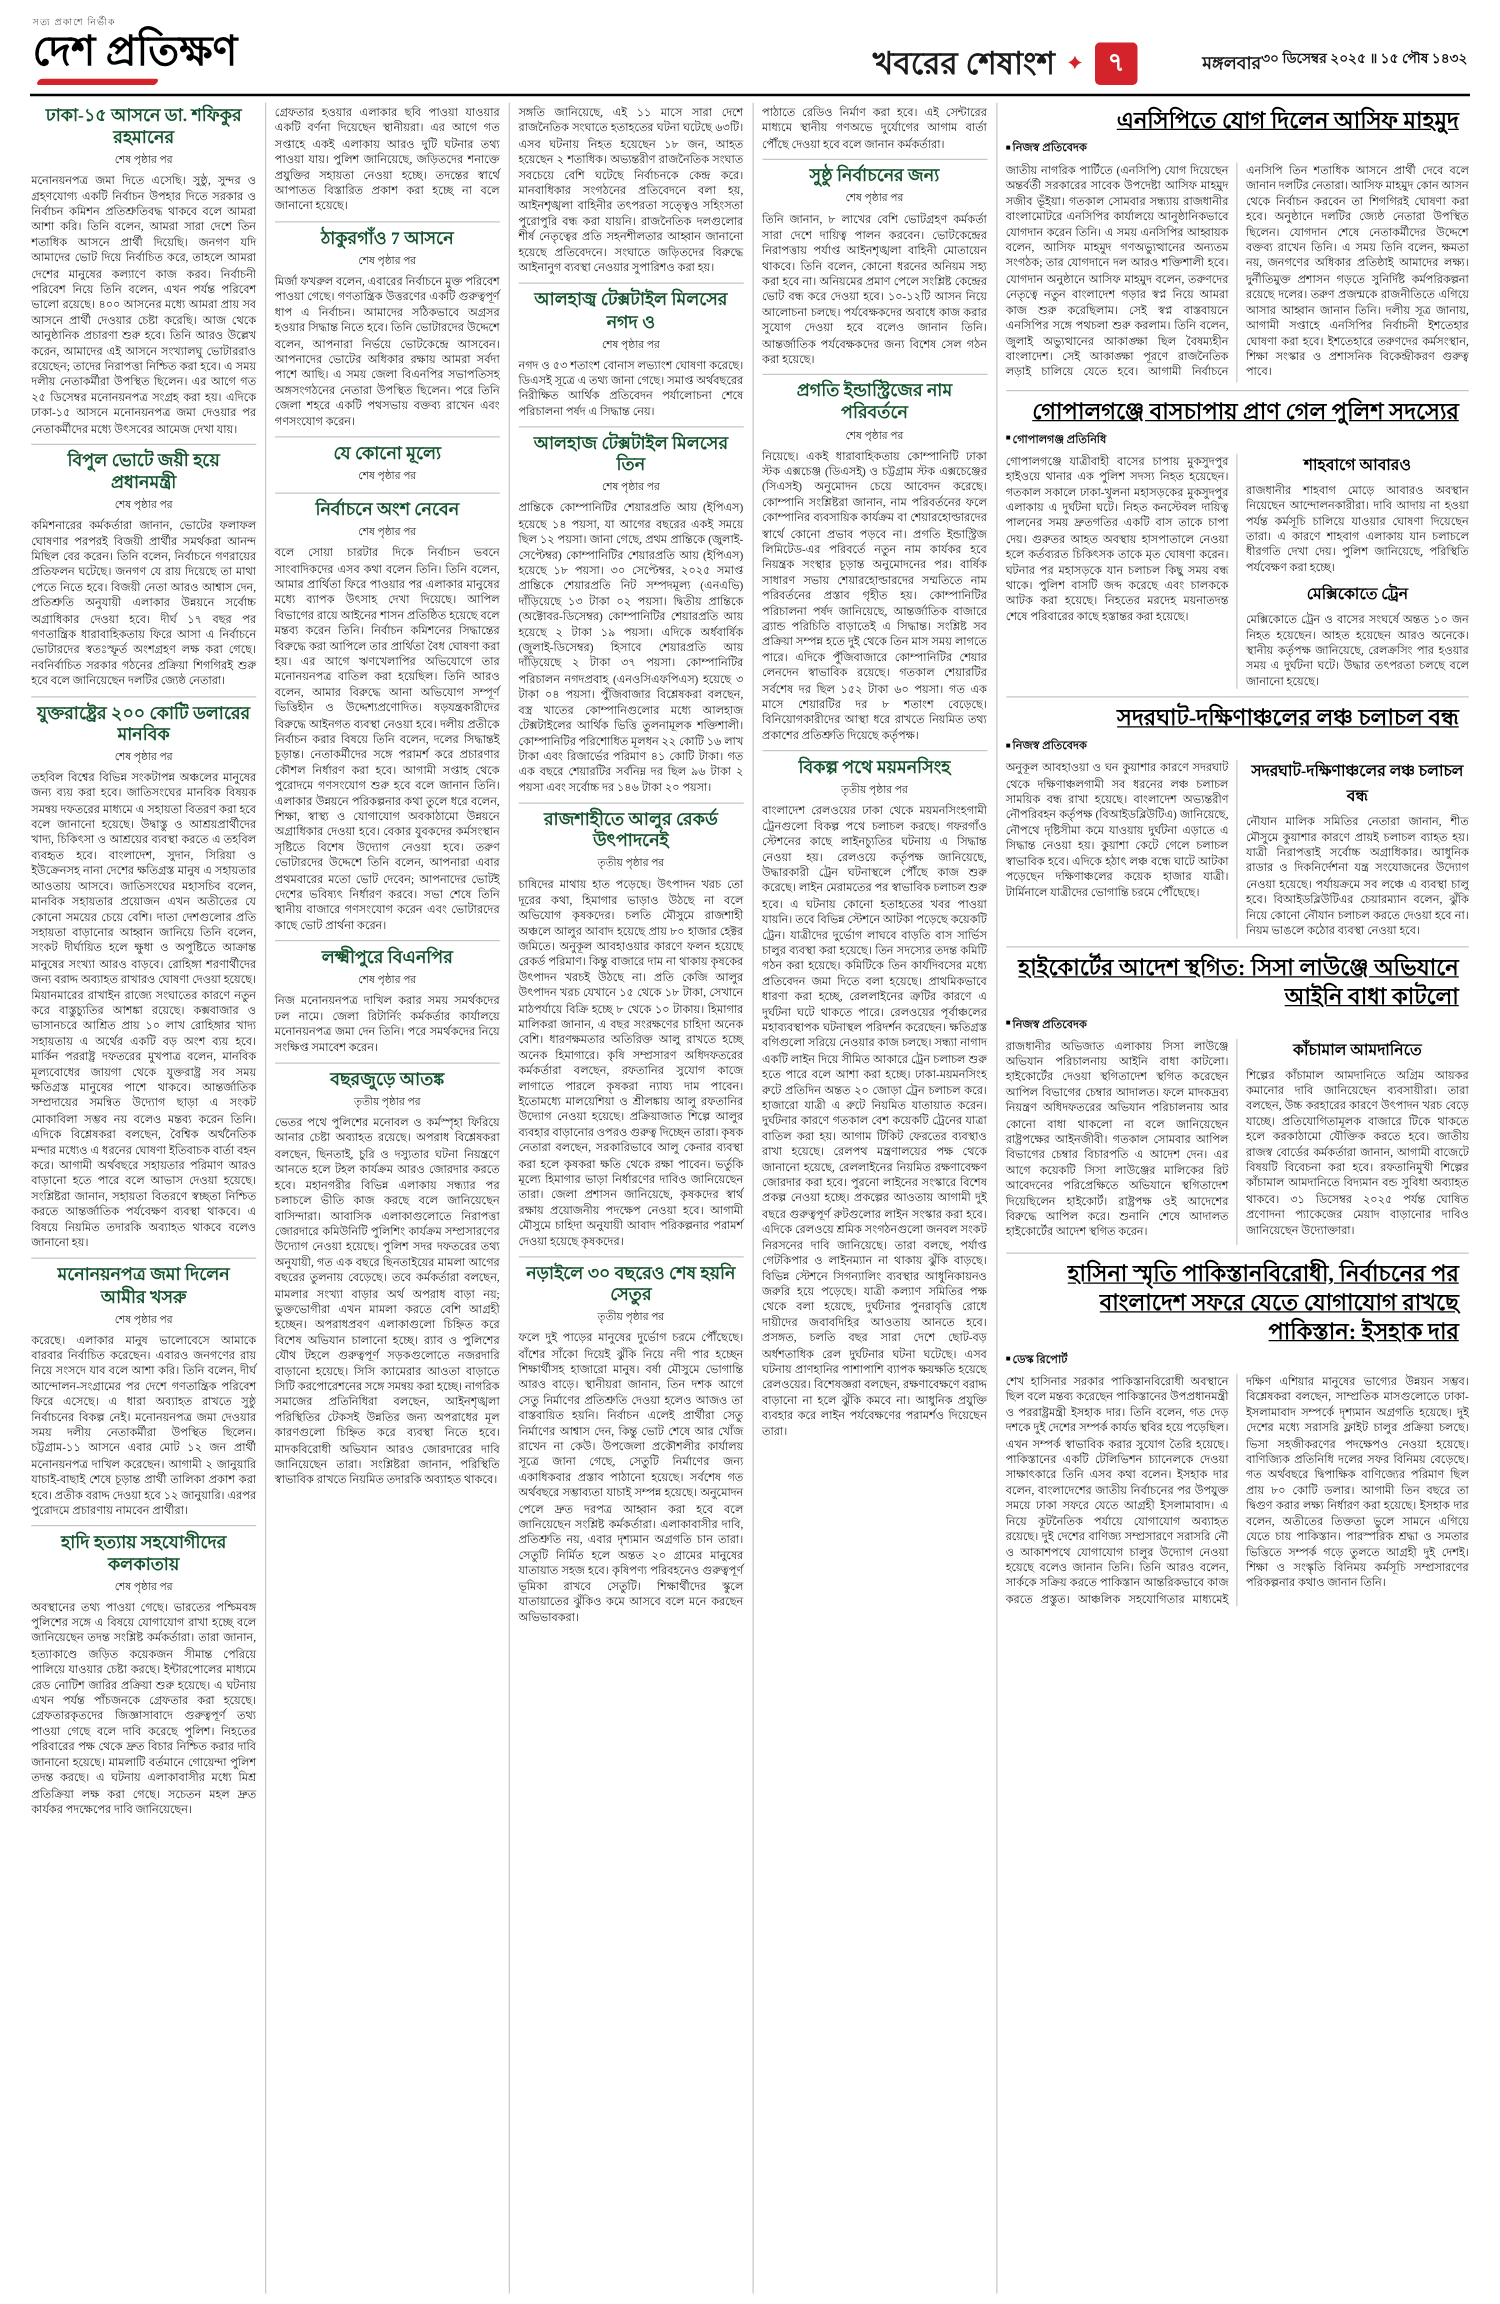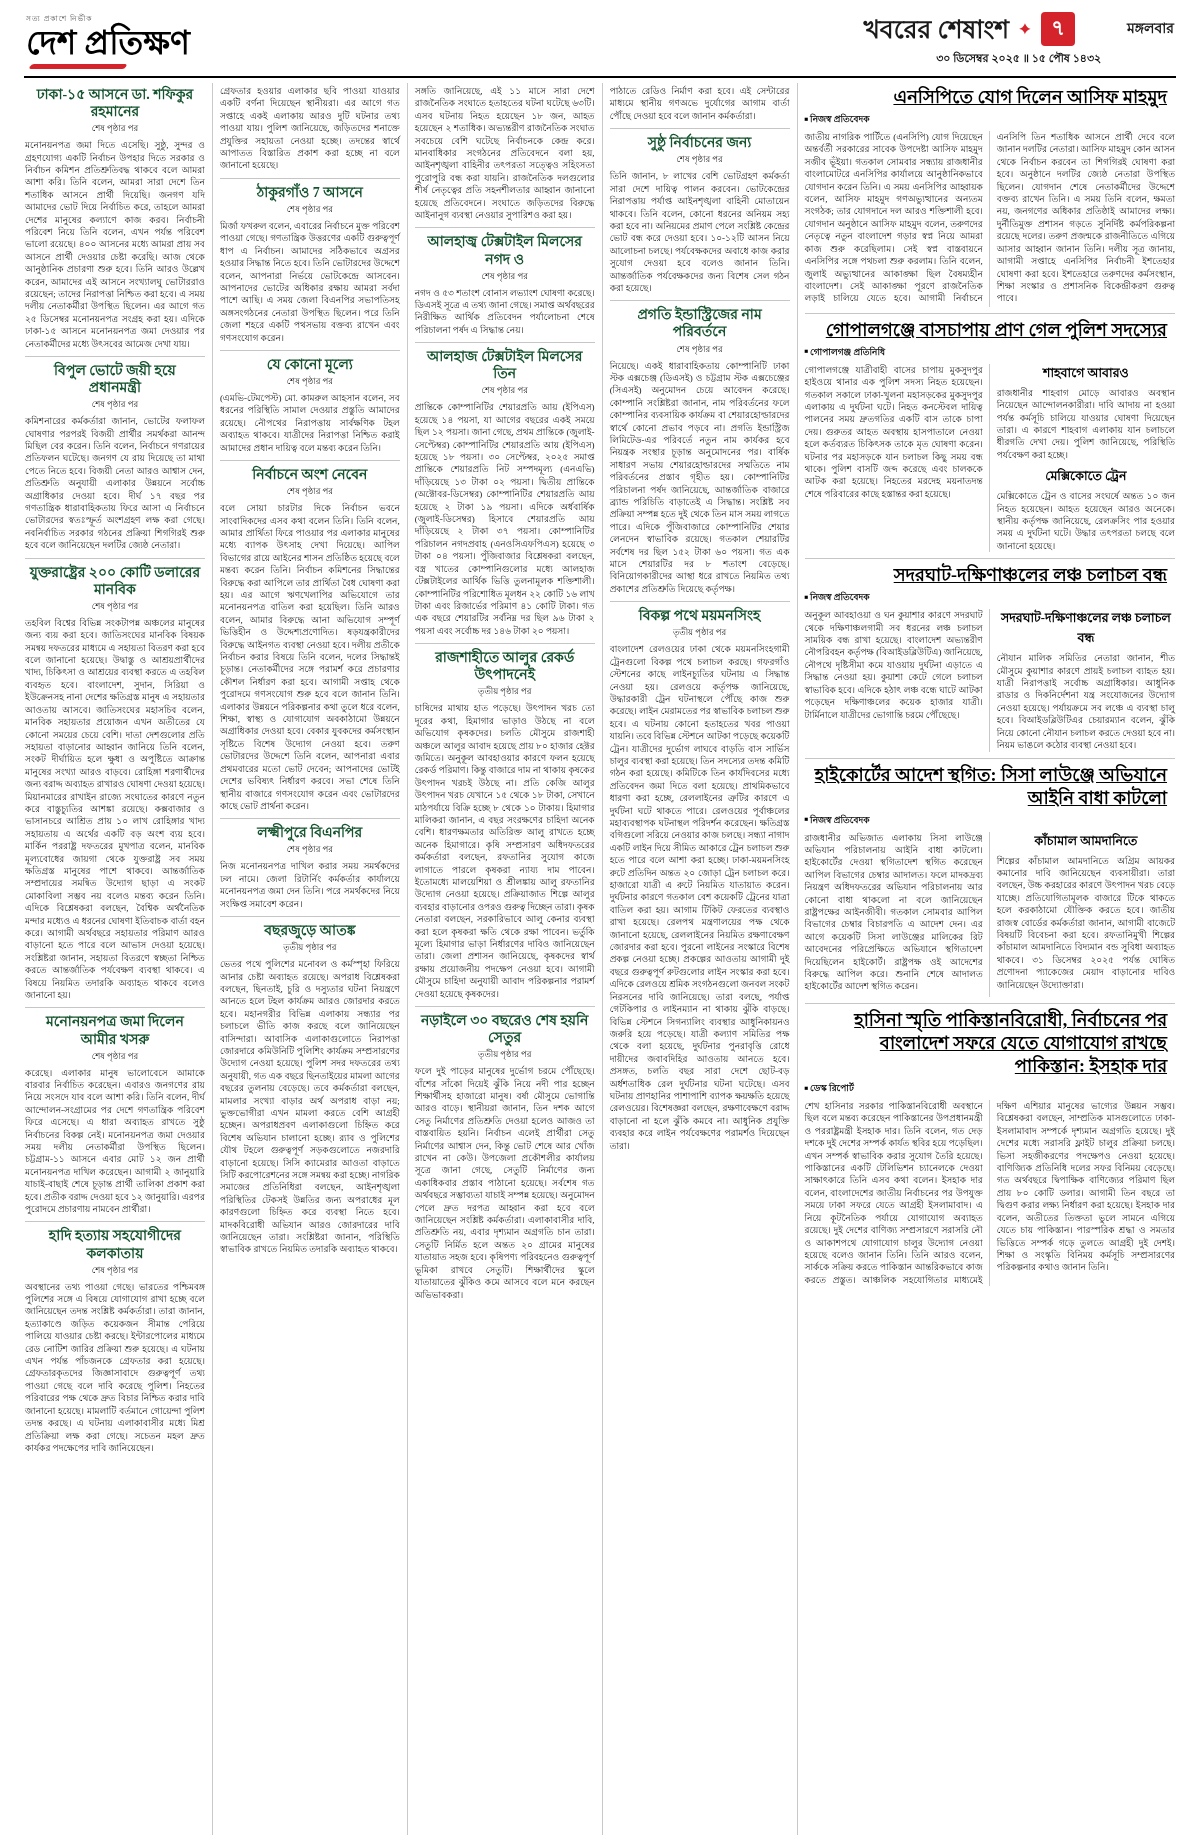--- a/index.html
+++ b/index.html
@@ -5,21 +5,21 @@
   html,body{margin:0;padding:0;background:#ffffff;}
   body{width:1200px;height:1843px;overflow:hidden;font-family:"Liberation Serif","DejaVu Serif",serif;color:#1b1b1b;}
   .page{box-sizing:border-box;width:1200px;height:1843px;padding:6px 24px 8px;overflow:hidden;display:flex;flex-direction:column;}
 
   
   header{display:flex;justify-content:space-between;align-items:flex-end;padding:6px 2px 7px;}
   .masthead-block{display:flex;flex-direction:column;align-items:flex-start;}
   .tagline{font-size:7.5px;color:#555;letter-spacing:1px;margin-bottom:2px;}
   .masthead-title{font-size:33px;font-weight:800;line-height:1;color:#000;}
   .masthead-swoosh{width:96px;height:5px;background:var(--accent,#d4232a);border-radius:3px;transform:skewX(-30deg);margin-top:4px;margin-left:4px;}
-  .header-right{display:flex;flex-direction:column;align-items:center;}
+  .header-right{display:flex;flex-direction:row;align-items:flex-start;}
   .header-right-row{display:flex;align-items:center;}
   .section-title{font-size:25px;font-weight:800;line-height:1;}
   .ornament{color:var(--accent,#d4232a);font-size:15px;margin:0 10px;}
   .page-num{width:34px;height:34px;background:var(--accent,#d4232a);color:#fff;font-size:21px;font-weight:700;display:flex;align-items:center;justify-content:center;border-radius:4px;}
   .weekday{font-size:14px;font-weight:700;margin-left:52px;}
   .dateline{font-size:11px;font-weight:600;margin-top:4px;color:#111;}
   .rule{border-top:2.5px solid #000;margin:0 0 5px;}
 
   
   .columns{display:flex;align-items:stretch;flex:1 1 auto;overflow:hidden;}
@@ -92,21 +92,20 @@
           <p class="body">গ্রেফতার হওয়ার এলাকার ছবি পাওয়া যাওয়ার একটি বর্ণনা দিয়েছেন স্থানীয়রা। এর আগে গত সপ্তাহে একই এলাকায় আরও দুটি ঘটনার তথ্য পাওয়া যায়। পুলিশ জানিয়েছে, জড়িতদের শনাক্তে প্রযুক্তির সহায়তা নেওয়া হচ্ছে। তদন্তের স্বার্থে আপাতত বিস্তারিত প্রকাশ করা হচ্ছে না বলে জানানো হয়েছে।</p>
         </article>
         <article class="article">
           <h2 class="headline">ঠাকুরগাঁও 7 আসনে</h2>
           <div class="subhead">শেষ পৃষ্ঠার পর</div>
           <p class="body">মির্জা ফখরুল বলেন, এবারের নির্বাচনে মুক্ত পরিবেশ পাওয়া গেছে। গণতান্ত্রিক উত্তরণের একটি গুরুত্বপূর্ণ ধাপ এ নির্বাচন। আমাদের সঠিকভাবে অগ্রসর হওয়ার সিদ্ধান্ত নিতে হবে। তিনি ভোটারদের উদ্দেশে বলেন, আপনারা নির্ভয়ে ভোটকেন্দ্রে আসবেন। আপনাদের ভোটের অধিকার রক্ষায় আমরা সর্বদা পাশে আছি। এ সময় জেলা বিএনপির সভাপতিসহ অঙ্গসংগঠনের নেতারা উপস্থিত ছিলেন। পরে তিনি জেলা শহরে একটি পথসভায় বক্তব্য রাখেন এবং গণসংযোগ করেন।</p>
         </article>
         <article class="article">
           <h2 class="headline">যে কোনো মূল্যে</h2>
           <div class="subhead">শেষ পৃষ্ঠার পর</div>
-          <p class="body">(এমভি-টেমপেস্ট) মো. কামরুল আহসান বলেন, সব ধরনের পরিস্থিতি সামাল দেওয়ার প্রস্তুতি আমাদের রয়েছে। নৌপথের নিরাপত্তায় সার্বক্ষণিক টহল অব্যাহত থাকবে। যাত্রীদের নিরাপত্তা নিশ্চিত করাই আমাদের প্রধান দায়িত্ব বলে মন্তব্য করেন তিনি।</p>
         </article>
         <article class="article">
           <h2 class="headline">নির্বাচনে অংশ নেবেন</h2>
           <div class="subhead">শেষ পৃষ্ঠার পর</div>
           <p class="body">বলে সোয়া চারটার দিকে নির্বাচন ভবনে সাংবাদিকদের এসব কথা বলেন তিনি। তিনি বলেন, আমার প্রার্থিতা ফিরে পাওয়ার পর এলাকার মানুষের মধ্যে ব্যাপক উৎসাহ দেখা দিয়েছে। আপিল বিভাগের রায়ে আইনের শাসন প্রতিষ্ঠিত হয়েছে বলে মন্তব্য করেন তিনি। নির্বাচন কমিশনের সিদ্ধান্তের বিরুদ্ধে করা আপিলে তার প্রার্থিতা বৈধ ঘোষণা করা হয়। এর আগে ঋণখেলাপির অভিযোগে তার মনোনয়নপত্র বাতিল করা হয়েছিল। তিনি আরও বলেন, আমার বিরুদ্ধে আনা অভিযোগ সম্পূর্ণ ভিত্তিহীন ও উদ্দেশ্যপ্রণোদিত। ষড়যন্ত্রকারীদের বিরুদ্ধে আইনগত ব্যবস্থা নেওয়া হবে। দলীয় প্রতীকে নির্বাচন করার বিষয়ে তিনি বলেন, দলের সিদ্ধান্তই চূড়ান্ত। নেতাকর্মীদের সঙ্গে পরামর্শ করে প্রচারণার কৌশল নির্ধারণ করা হবে। আগামী সপ্তাহ থেকে পুরোদমে গণসংযোগ শুরু হবে বলে জানান তিনি। এলাকার উন্নয়নে পরিকল্পনার কথা তুলে ধরে বলেন, শিক্ষা, স্বাস্থ্য ও যোগাযোগ অবকাঠামো উন্নয়নে অগ্রাধিকার দেওয়া হবে। বেকার যুবকদের কর্মসংস্থান সৃষ্টিতে বিশেষ উদ্যোগ নেওয়া হবে। তরুণ ভোটারদের উদ্দেশে তিনি বলেন, আপনারা এবার প্রথমবারের মতো ভোট দেবেন; আপনাদের ভোটই দেশের ভবিষ্যৎ নির্ধারণ করবে। সভা শেষে তিনি স্থানীয় বাজারে গণসংযোগ করেন এবং ভোটারদের কাছে ভোট প্রার্থনা করেন।</p>
         </article>
         <article class="article">
           <h2 class="headline">লক্ষ্মীপুরে বিএনপির</h2>
           <div class="subhead">শেষ পৃষ্ঠার পর</div>
           <p class="body">নিজ মনোনয়নপত্র দাখিল করার সময় সমর্থকদের ঢল নামে। জেলা রিটার্নিং কর্মকর্তার কার্যালয়ে মনোনয়নপত্র জমা দেন তিনি। পরে সমর্থকদের নিয়ে সংক্ষিপ্ত সমাবেশ করেন।</p>

